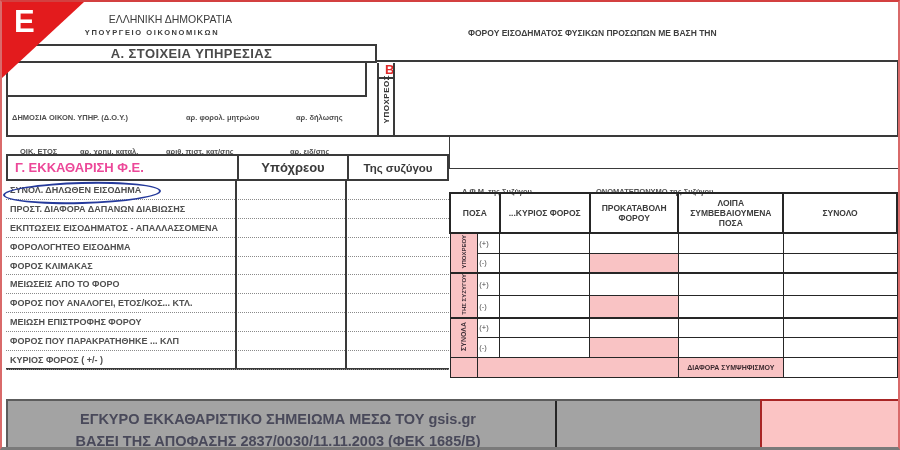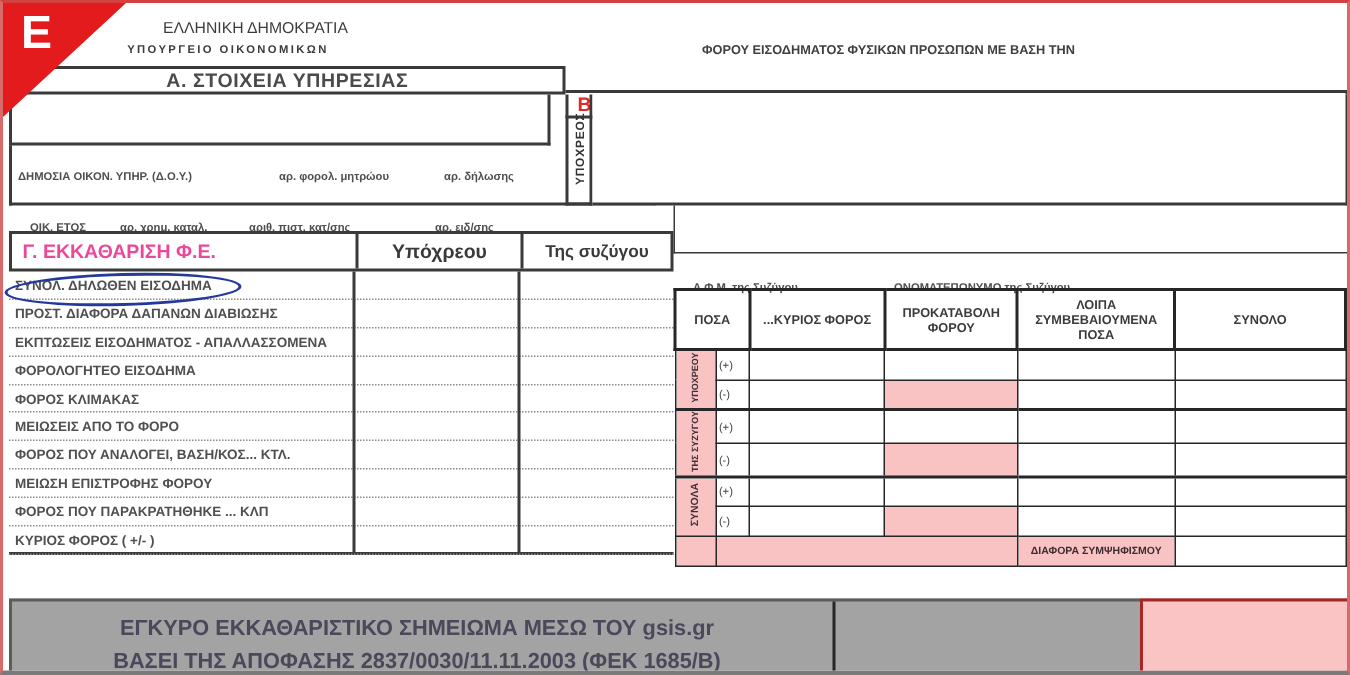--- a/index.html
+++ b/index.html
@@ -101,21 +101,21 @@
     <div class="c2">Της συζύγου</div>
   </div>
 
   <div class="abs secC-body">
     <div class="crow">ΣΥΝΟΛ. ΔΗΛΩΘΕΝ ΕΙΣΟΔΗΜΑ</div>
     <div class="crow">ΠΡΟΣΤ. ΔΙΑΦΟΡΑ ΔΑΠΑΝΩΝ ΔΙΑΒΙΩΣΗΣ</div>
     <div class="crow">ΕΚΠΤΩΣΕΙΣ ΕΙΣΟΔΗΜΑΤΟΣ - ΑΠΑΛΛΑΣΣΟΜΕΝΑ</div>
     <div class="crow">ΦΟΡΟΛΟΓΗΤΕΟ ΕΙΣΟΔΗΜΑ</div>
     <div class="crow">ΦΟΡΟΣ ΚΛΙΜΑΚΑΣ</div>
     <div class="crow">ΜΕΙΩΣΕΙΣ ΑΠΟ ΤΟ ΦΟΡΟ</div>
-    <div class="crow">ΦΟΡΟΣ ΠΟΥ ΑΝΑΛΟΓΕΙ, ΒΑΣΗ/ΚΟΣ... ΚΤΛ.</div>
+    <div class="crow">ΦΟΡΟΣ ΠΟΥ ΑΝΑΛΟΓΕΙ, ΕΤΟΣ/ΚΟΣ... ΚΤΛ.</div>
     <div class="crow">ΜΕΙΩΣΗ ΕΠΙΣΤΡΟΦΗΣ ΦΟΡΟΥ</div>
     <div class="crow">ΦΟΡΟΣ ΠΟΥ ΠΑΡΑΚΡΑΤΗΘΗΚΕ ... ΚΛΠ</div>
     <div class="crow">ΚΥΡΙΟΣ ΦΟΡΟΣ ( +/- )</div>
     <div class="vline" style="left:229px"></div>
     <div class="vline" style="left:339px"></div>
   </div>
 
   <div class="abs ellipse"></div>
 
   <table class="abs amounts">

